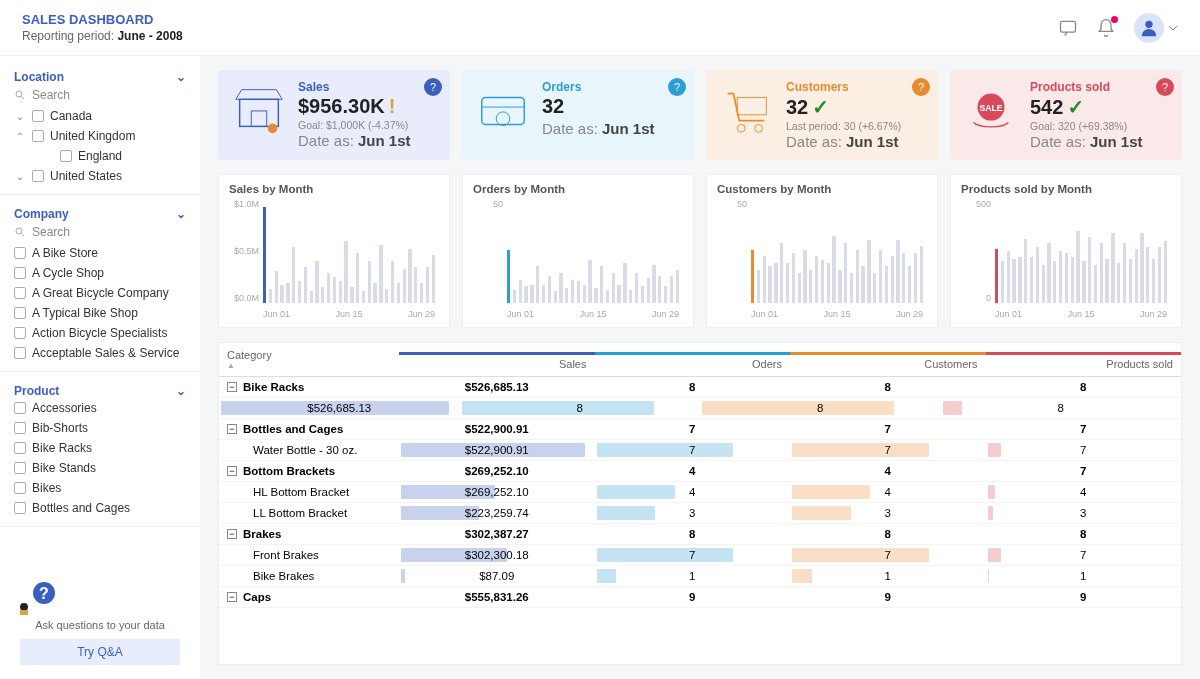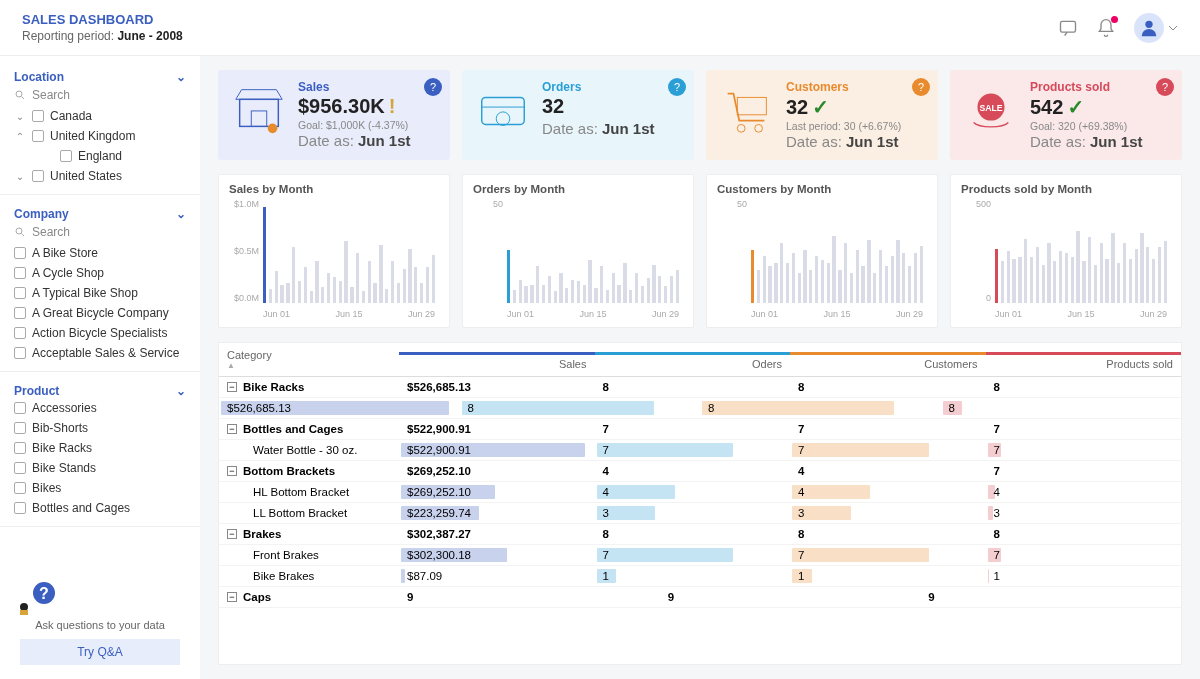--- a/index.html
+++ b/index.html
@@ -61,21 +61,21 @@
 .thead { display:flex; font-size:11px; color:#666; border-bottom:1px solid #ddd; position:sticky; top:0; background:#fff;align-items:flex-end;}
 .th { padding:6px 8px; position:relative;}
 .th.cat { width:180px; }
 .th.num { flex:1; text-align:right;}
 .th-bar { position:absolute; top:0; left:0; right:0; height:3px;}
 .tb0{background:#3b5fc0;} .tb1{background:#2a9fd6;} .tb2{background:#e88b2e;} .tb3{background:#d64a5a;}
 .trow { display:flex; font-size:11.5px; border-bottom:1px solid #f3f3f3; align-items:center;}
 .trow .td { padding:4px 8px;}
 .td.cat { width:180px; display:flex; align-items:center; gap:6px;}
 .td.cat.child { padding-left:34px;}
-.td.num { flex:1; text-align:left; position:relative;}
+.td.num { flex:1; text-align:center; position:relative;}
 .td .barfill { position:absolute; left:2px; top:3px; bottom:3px; opacity:.28; border-radius:1px;}
 .bf0{background:#3b5fc0;} .bf1{background:#2a9fd6;} .bf2{background:#e88b2e;} .bf3{background:#d64a5a;}
 .trow.group { font-weight:700;}
 .expicon { width:10px; height:10px; border:1px solid #888; display:inline-flex; align-items:center; justify-content:center; font-size:9px; color:#555;}
 svg { display:block;}
 .check { color:#2a8a2a;}
 .excl { color:#d6a53a;}
 </style>
 </head>
 <body>
@@ -168,25 +168,25 @@
           <div class="chk-item">
             <span class="chk"></span>
             <span>A Bike Store</span>
           </div>
           <div class="chk-item">
             <span class="chk"></span>
             <span>A Cycle Shop</span>
           </div>
           <div class="chk-item">
             <span class="chk"></span>
+            <span>A Great Bicycle Company</span>
+          </div>
+          <div class="chk-item">
+            <span class="chk"></span>
             <span>A Typical Bike Shop</span>
-          </div>
-          <div class="chk-item">
-            <span class="chk"></span>
-            <span>A Great Bicycle Company</span>
           </div>
           <div class="chk-item">
             <span class="chk"></span>
             <span>Action Bicycle Specialists</span>
           </div>
           <div class="chk-item">
             <span class="chk"></span>
             <span>Acceptable Sales &amp; Service</span>
           </div>
         </div>
@@ -579,20 +579,21 @@
             <div class="td num"><div class="barfill bf0" style="width:2%"></div><span style="position:relative">$87.09</span></div>
             <div class="td num"><div class="barfill bf1" style="width:10%"></div><span style="position:relative">1</span></div>
             <div class="td num"><div class="barfill bf2" style="width:10%"></div><span style="position:relative">1</span></div>
             <div class="td num"><div class="barfill bf3" style="width:1%"></div><span style="position:relative">1</span></div>
           </div>
           <div class="trow group">
             <div class="td cat">
               <span class="expicon">−</span>
               <span>Caps</span>
             </div>
+            <div class="td num"><span style="position:relative">$555,831.26</span></div>
             <div class="td num"><span style="position:relative">9</span></div>
             <div class="td num"><span style="position:relative">9</span></div>
             <div class="td num"><span style="position:relative">9</span></div>
           </div>
         </div>
     </div>
   </div>
 </div>
 
 </body></html>

